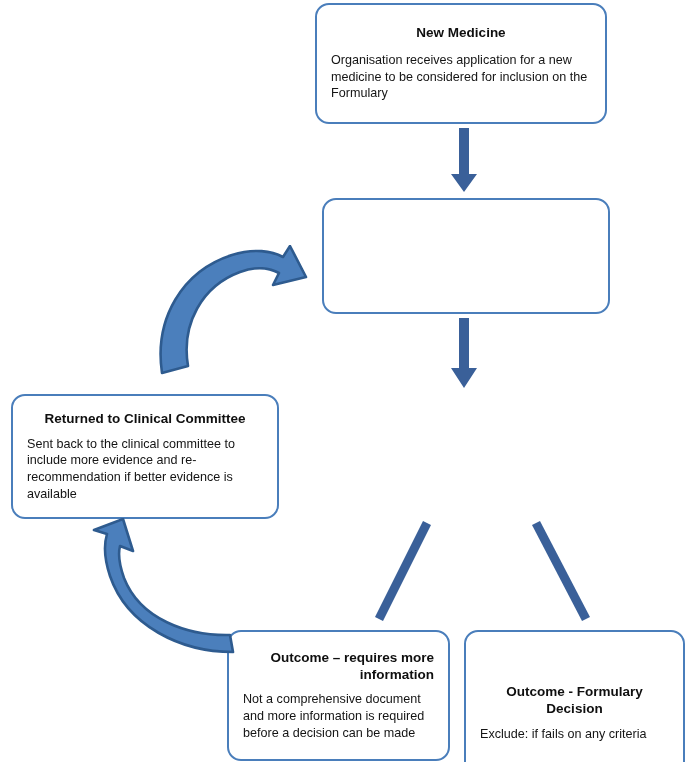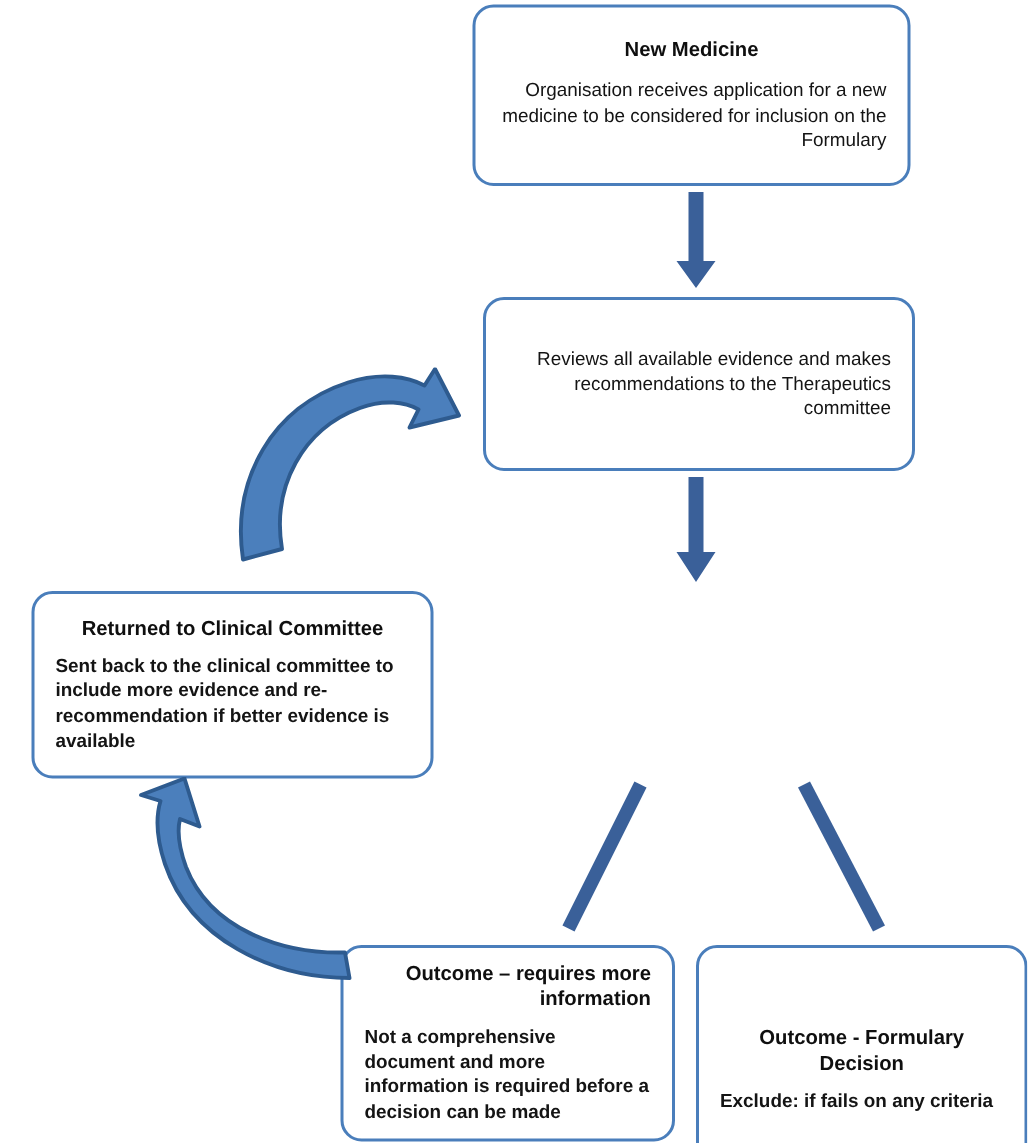--- a/index.html
+++ b/index.html
@@ -33,38 +33,37 @@
     font-size: 13.5px;
     color: #0f0f0f;
     text-align: center;
     line-height: 1.25;
     margin-bottom: 10px;
   }
   .node-body {
     font-size: 12.6px;
     color: #141414;
     line-height: 1.32;
-    text-align: right;
+    text-align: left;
   }
   .node-body.left {
     text-align: left;
-    font-weight: bold;
   }
   .node-body p {
     margin: 0;
   }
   .node-body p + p {
     margin-top: 12px;
   }
 
   
   #node-new-medicine      { left: 315px; top: 3px;   width: 292px; height: 121px; }
   #node-clinical          { left: 322px; top: 198px; width: 288px; height: 116px; }
   #node-therapeutics      { left: 324px; top: 393px; width: 286px; height: 126px; }
-  #node-returned          { left: 21px;   top: 394px; width: 268px; height: 125px; }
+  #node-returned          { left: 11px;   top: 394px; width: 268px; height: 125px; }
   #node-outcome-info      { left: 227px; top: 630px; width: 223px; height: 131px; }
   #node-outcome-formulary { left: 464px; top: 630px; width: 221px; height: 166px; }
 
   #node-returned .node-title { margin-bottom: 8px; }
   #node-outcome-info .node-title { margin-bottom: 8px; text-align: right; }
   #node-outcome-formulary .node-title { margin-bottom: 8px; }
 
   .connector {
     position: absolute;
     pointer-events: none;
@@ -82,23 +81,20 @@
 <div id="canvas">
 
   <div class="node" id="node-new-medicine">
     <div class="node-title">New Medicine</div>
     <div class="node-body">
       <p>Organisation receives application for a new medicine to be considered for inclusion on the Formulary</p>
     </div>
   </div>
 
   <div class="node" id="node-clinical">
-    <div class="node-body">
-      <p>Reviews all available evidence and makes recommendations to the Therapeutics committee</p>
-    </div>
   </div>
 
 
   <div class="node" id="node-returned">
     <div class="node-title">Returned to Clinical Committee</div>
     <div class="node-body left">
       <p>Sent back to the clinical committee to include more evidence and re-recommendation if better evidence is available</p>
     </div>
   </div>
 

